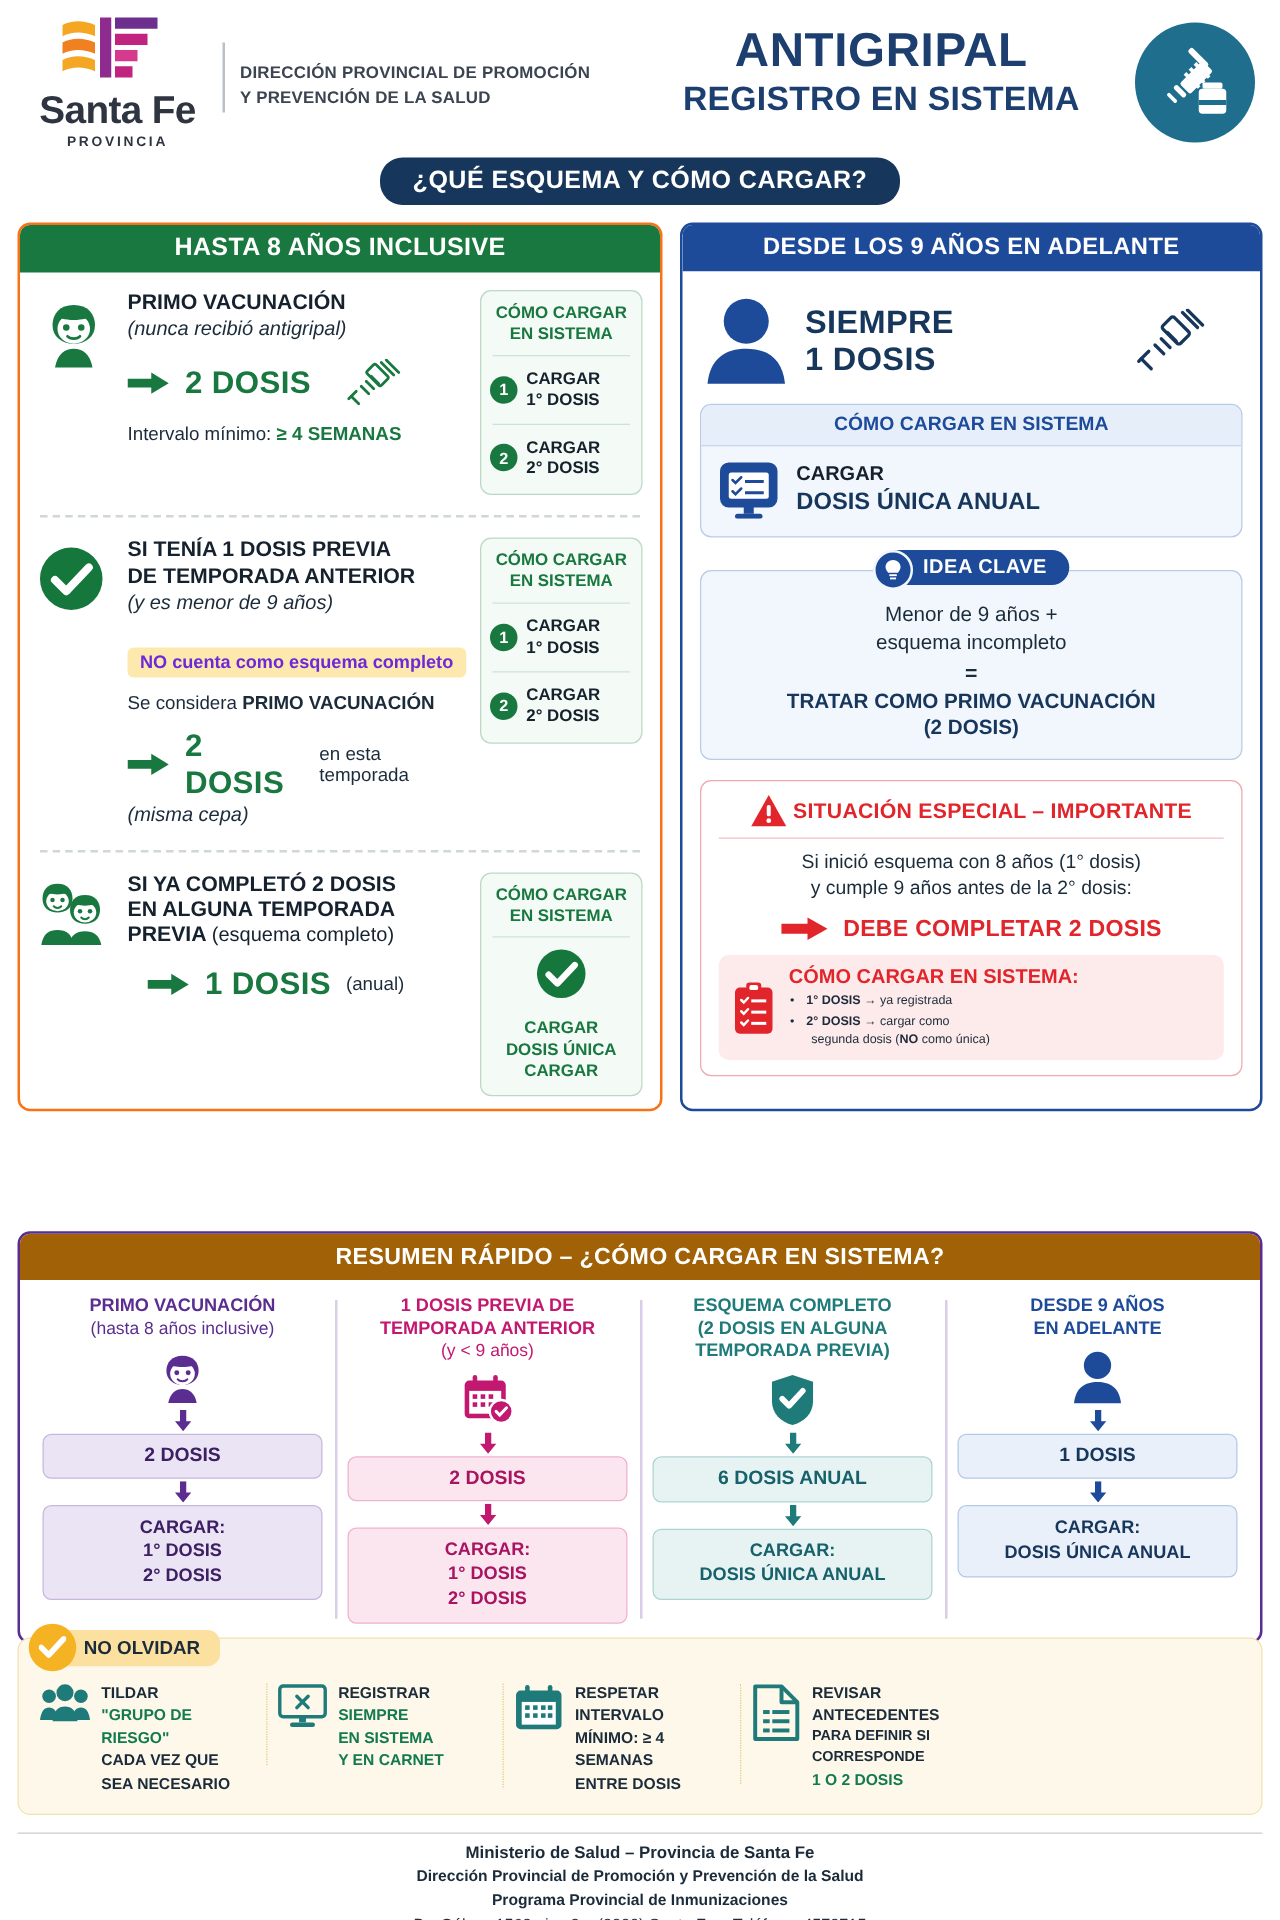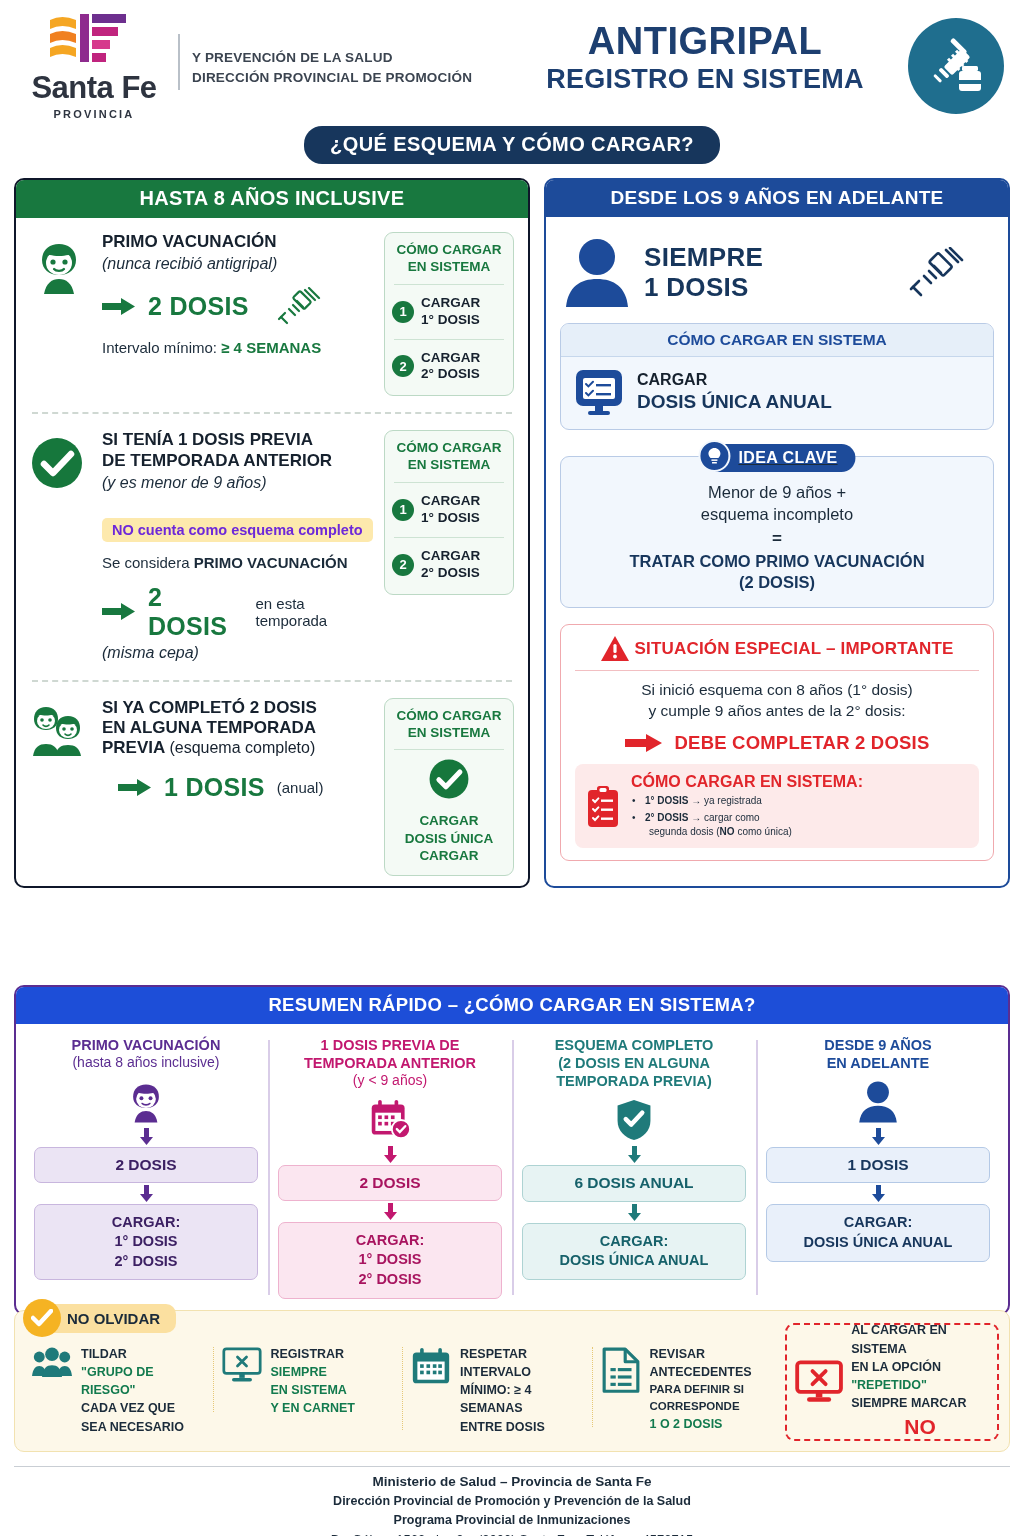--- a/index.html
+++ b/index.html
@@ -28,21 +28,21 @@
   .hdr-circle { position: absolute; right: 20px; top: 18px; width: 96px; height: 96px;
     border-radius: 50%; background: #1f6e8e; display: flex; align-items: center; justify-content: center; }
 
   .banner-wrap { text-align: center; margin-top: -4px; }
   .banner { display: inline-block; background: #17365c; color: #fff; border-radius: 18px;
     padding: 7px 26px 8px; font-size: 20px; font-weight: bold; letter-spacing: 0.4px; }
 
   
   .cols { position: absolute; top: 178px; left: 14px; width: 996px; display: flex; gap: 14px; }
   .card { border-radius: 10px; overflow: hidden; background: #fff; }
-  .card.green { width: 516px; border: 2px solid #0f172a; }
+  .card.green { width: 516px; border: 2px solid #f97316; }
   .card.blue  { width: 466px; border: 2px solid #1d4b9a; }
   .card-head { text-align: center; color: #fff; font-weight: bold; padding: 7px 4px 8px; letter-spacing: 0.3px; }
   .card.green .card-head { background: #18783f; font-size: 20px; }
   .card.blue  .card-head { background: #1d4b9a; font-size: 19px; }
   .card-body { padding: 14px 14px 10px; }
 
   
   .lblock { display: flex; gap: 10px; }
   .lblock .lmain { flex: 1; min-width: 0; }
   .lblock .licon { width: 62px; flex: 0 0 62px; padding-top: 6px; }
@@ -81,21 +81,21 @@
 
   .bluebox { border: 1.5px solid #b9cbe6; border-radius: 9px; background: #f2f7fd; overflow: hidden; }
   .bluebox-h { text-align: center; font-size: 15.5px; font-weight: bold; color: #1d4b9a;
     padding: 7px 4px; background: #e6eff9; border-bottom: 1.5px solid #c6d7ec; }
   .bluebox-b { display: flex; align-items: center; gap: 14px; padding: 12px 14px 14px; }
   .cargar-l1 { font-size: 16px; font-weight: bold; color: #16212e; }
   .cargar-l2 { font-size: 19px; font-weight: bold; color: #17365c; margin-top: 2px; }
 
   .idea-wrap { position: relative; margin-top: 26px; }
   .idea-badge { position: absolute; top: -16px; left: 50%; transform: translateX(-50%);
-    display: flex; align-items: flex-end; z-index: 3; text-decoration: underline; }
+    display: flex; align-items: flex-start; z-index: 3; }
   .idea-pill { background: #1d4b9a; color: #fff; font-size: 16px; font-weight: bold;
     border-radius: 14px; padding: 5px 18px 5px 34px; letter-spacing: 0.4px; margin-left: -26px; }
   .idea-bulb { width: 32px; height: 32px; border-radius: 50%; background: #1d4b9a;
     border: 2px solid #f2f7fd; display: flex; align-items: center; justify-content: center; z-index: 2; position: relative; }
   .idea-box { border: 1.5px solid #b9cbe6; border-radius: 9px; background: #f2f7fd;
     padding: 24px 12px 14px; text-align: center; }
   .idea-l1 { font-size: 16.5px; color: #1b2b3a; line-height: 1.35; }
   .idea-eq { font-size: 17px; font-weight: bold; margin: 3px 0 2px; }
   .idea-l2 { font-size: 16.5px; font-weight: bold; color: #17365c; line-height: 1.3; }
 
@@ -109,21 +109,21 @@
   .red-inner { margin-top: 10px; background: #fdeaea; border-radius: 8px; padding: 9px 11px; display: flex; gap: 11px; }
   .clip { width: 34px; flex: 0 0 34px; padding-top: 2px; }
   .red-sub-h { font-size: 16px; font-weight: bold; color: #e1252b; }
   .red-li { font-size: 10px; line-height: 1.4; margin-top: 3px; padding-left: 14px; position: relative; }
   .red-li::before { content: "•"; position: absolute; left: 1px; }
   .red-li b { font-weight: bold; }
 
   
   .resumen { position: absolute; left: 14px; top: 985px; width: 996px;
     border: 2px solid #5b2d91; border-radius: 10px; overflow: hidden; background: #fff; }
-  .resumen-h { background: #1d4ed8; color: #fff; text-align: center; font-size: 18.5px;
+  .resumen-h { background: #a16207; color: #fff; text-align: center; font-size: 18.5px;
     font-weight: bold; padding: 7px 4px 8px; letter-spacing: 0.3px; }
   .resumen-b { display: flex; padding: 12px 8px 14px; }
   .rcol { flex: 1; padding: 0 10px; text-align: center; position: relative; }
   .rcol + .rcol::before { content: ""; position: absolute; left: 0; top: 4px; bottom: 4px; width: 1.5px; background: #d9cde8; }
   .rh { font-size: 14.5px; font-weight: bold; line-height: 1.25; }
   .rh-sub { font-size: 14px; font-weight: normal; line-height: 1.25; }
   .ricon { height: 48px; display: flex; align-items: center; justify-content: center; margin: 6px 0 2px; }
   .rarrow { display: flex; justify-content: center; margin: 2px 0; }
   .rbox { border-radius: 7px; padding: 7px 4px; font-size: 15.5px; font-weight: bold; line-height: 1.3; }
   .rbox2 { border-radius: 7px; padding: 8px 4px; font-size: 14.5px; font-weight: bold; line-height: 1.35; }
@@ -180,22 +180,22 @@
         <rect x="32" y="2" width="9" height="48" fill="#8e2b8e"></rect>
         <path d="M2 8 Q14 2 28 8 L28 17 Q14 11 2 17 Z" fill="#f5a623"></path>
         <path d="M2 22 Q14 16 28 22 L28 31 Q14 25 2 31 Z" fill="#f08020"></path>
         <path d="M2 36 Q14 30 28 36 L28 45 Q14 39 2 45 Z" fill="#f5a623"></path>
       </svg>
       <div class="logo-santafe">Santa Fe</div>
       <div class="logo-prov">PROVINCIA</div>
     </div>
     <div class="hdr-divider"></div>
     <div class="hdr-dept">
+      <div>DIRECCIÓN PROVINCIAL DE PROMOCIÓN</div>
       <div>Y PREVENCIÓN DE LA SALUD</div>
-      <div>DIRECCIÓN PROVINCIAL DE PROMOCIÓN</div>
     </div>
     <div class="hdr-title">
       <div class="t1">ANTIGRIPAL</div>
       <div class="t2">REGISTRO EN SISTEMA</div>
     </div>
     <div class="hdr-circle">
       <svg width="62" height="62" viewBox="0 0 62 62">
         <g fill="#ffffff">
           <rect x="24" y="9" width="20" height="5" rx="2" transform="rotate(45 34 11)"></rect>
           <rect x="26" y="14" width="12" height="26" rx="2" transform="rotate(45 32 27)"></rect>
@@ -730,35 +730,20 @@
           </g>
         </svg>
         <div class="olv-tx">
           <div>REVISAR ANTECEDENTES</div>
           <div style="font-size:11.5px">PARA DEFINIR SI CORRESPONDE</div>
           <div class="g">1 O 2 DOSIS</div>
         </div>
       </div>
     </div>
 
-    <div class="olv-last">
-      <svg width="54" height="48" viewBox="0 0 44 40">
-        <rect x="2" y="2" width="40" height="27" rx="3" fill="none" stroke="#e1252b" stroke-width="3.5"></rect>
-        <path d="M16 10l12 12M28 10L16 22" stroke="#e1252b" stroke-width="3.5" stroke-linecap="round"></path>
-        <rect x="19" y="29" width="6" height="5" fill="#e1252b"></rect>
-        <rect x="11" y="34" width="22" height="4" rx="2" fill="#e1252b"></rect>
-      </svg>
-      <div class="t">
-        <div>AL CARGAR EN SISTEMA</div>
-        <div>EN LA OPCIÓN</div>
-        <div class="rep">"REPETIDO"</div>
-        <div>SIEMPRE MARCAR</div>
-        <div class="no" style="text-align:center">NO</div>
-      </div>
-    </div>
   </div>
 
   <div class="footrule"></div>
   <div class="footer">
     <div class="f1">Ministerio de Salud – Provincia de Santa Fe</div>
     <div class="f2">Dirección Provincial de Promoción y Prevención de la Salud</div>
     <div class="f2">Programa Provincial de Inmunizaciones</div>
     <div class="f4">Bv. Gálvez 1563 piso 2  –  (3000) Santa Fe – Teléfono: 4573715</div>
   </div>
 

